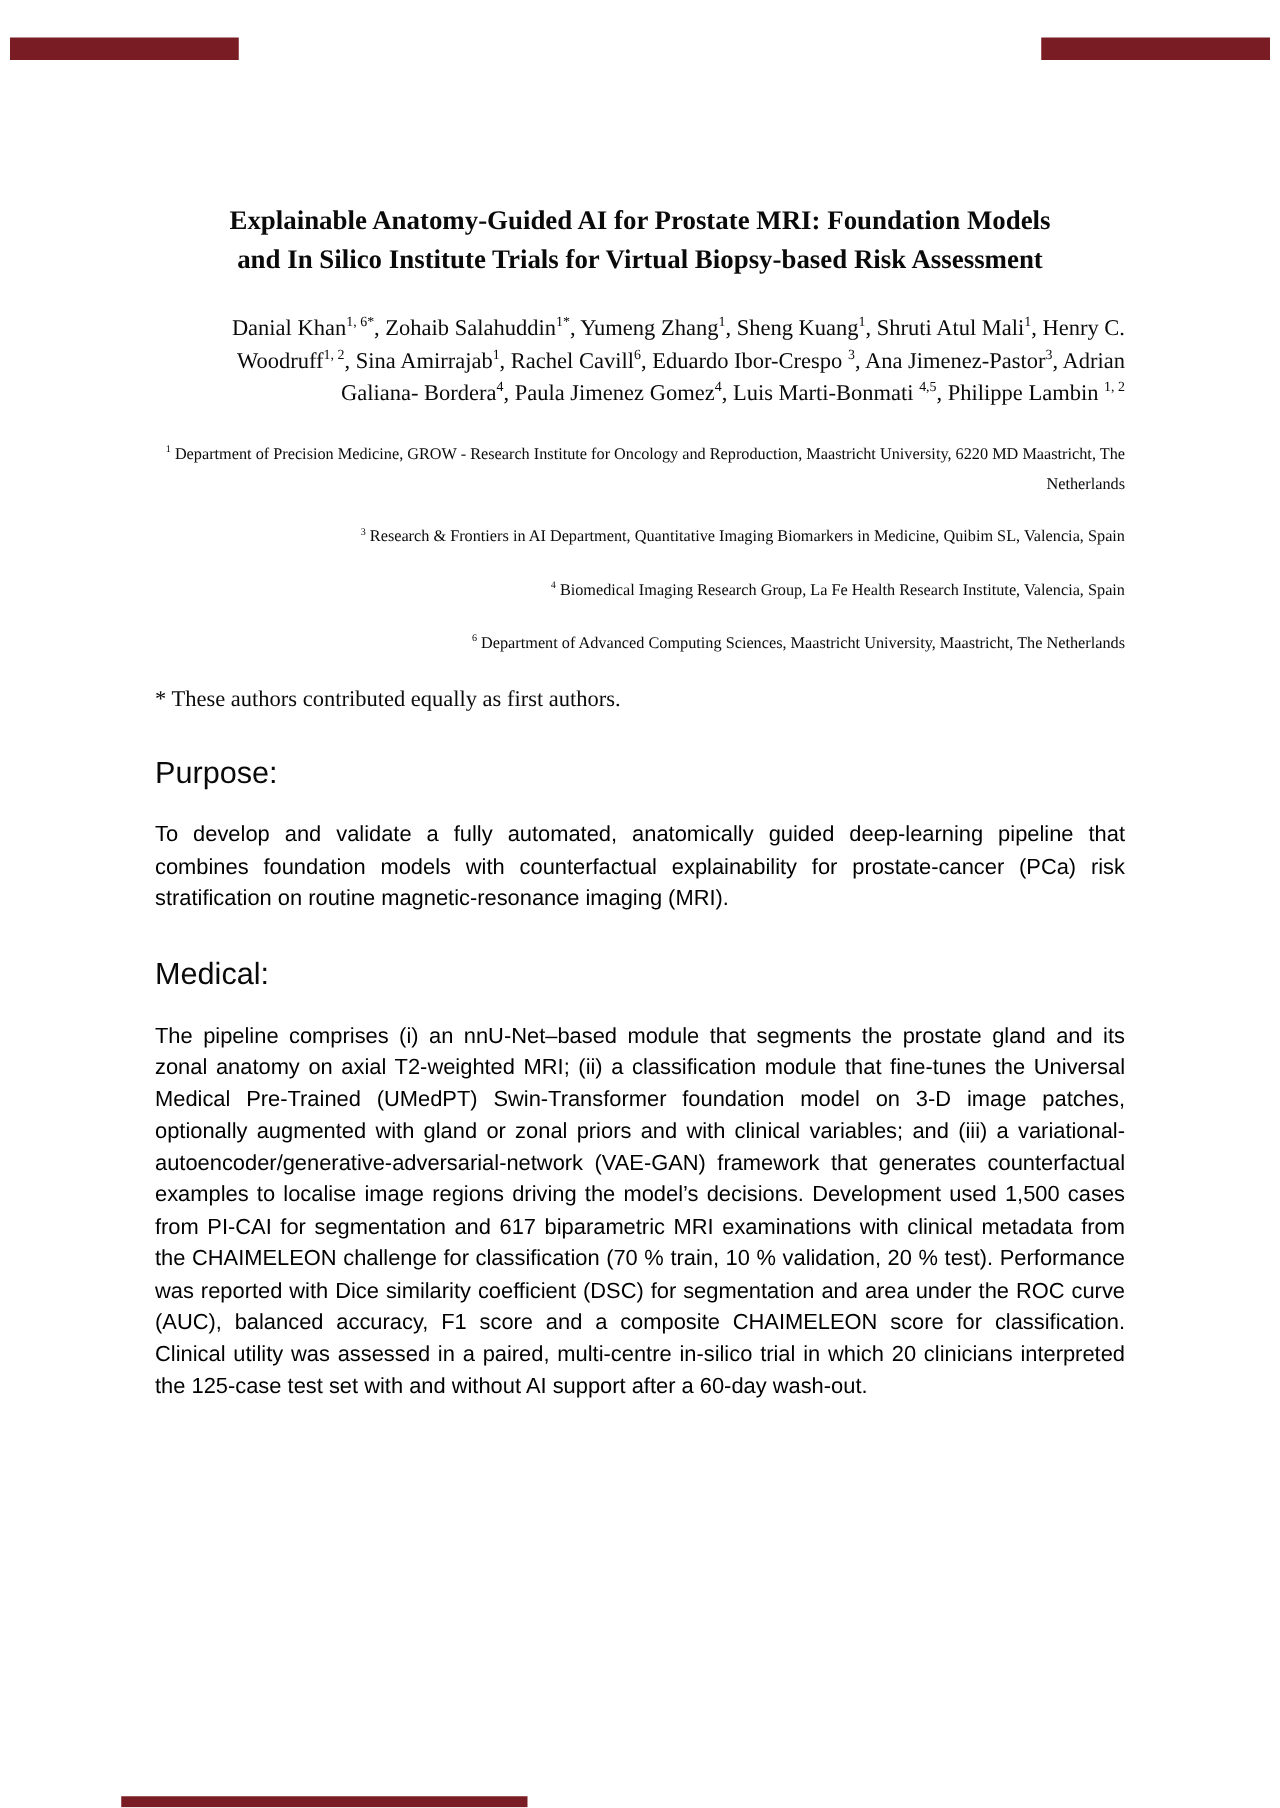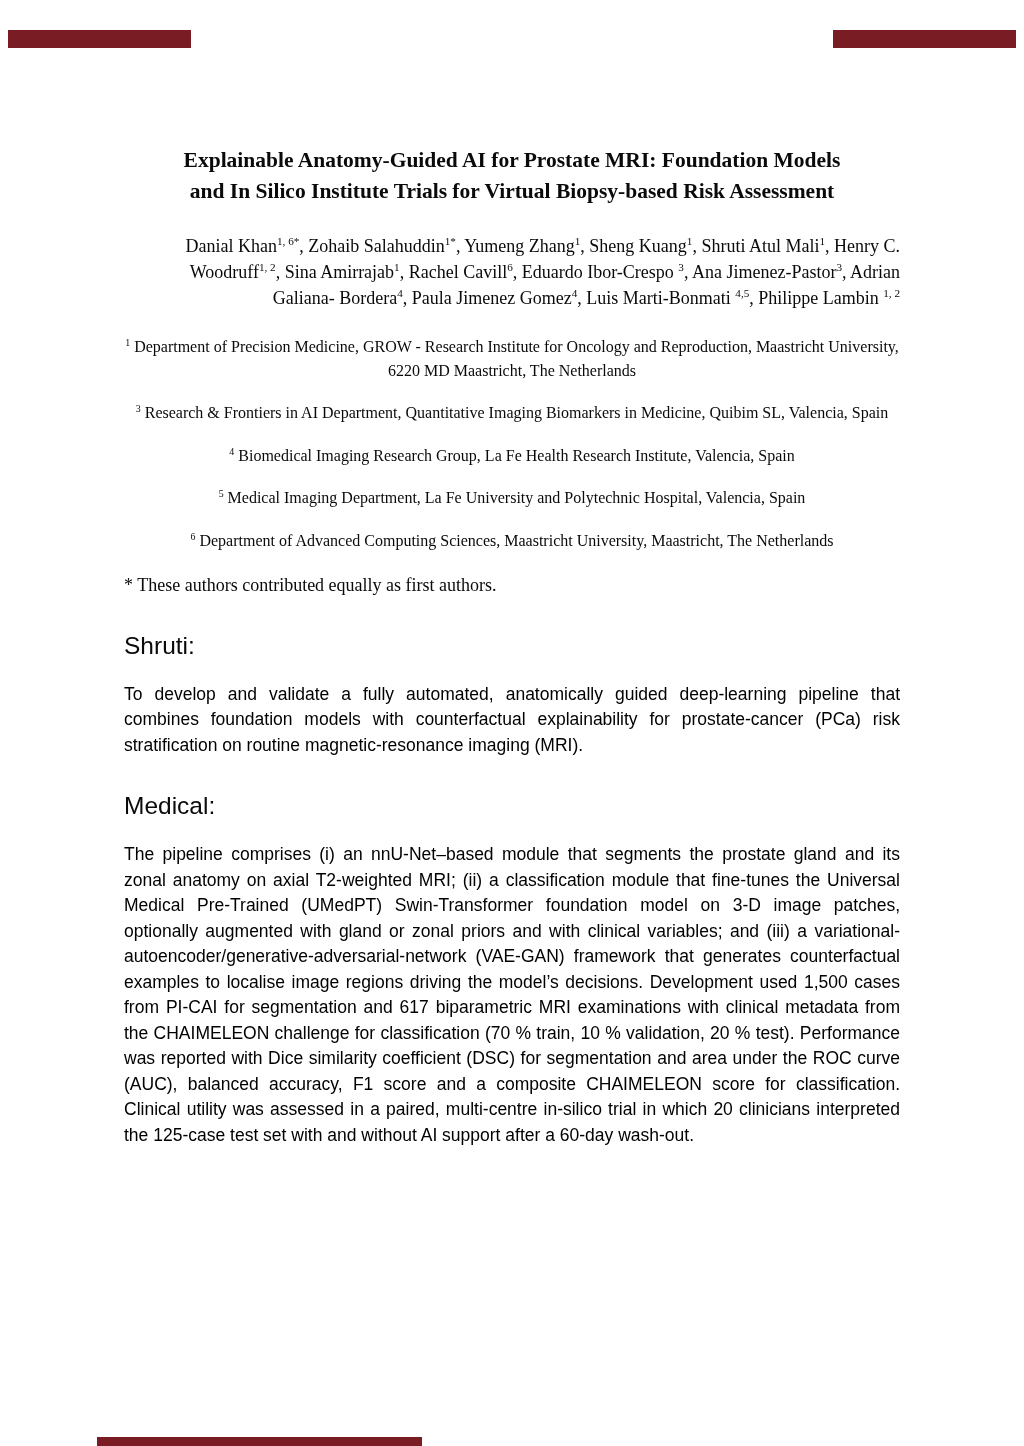--- a/index.html
+++ b/index.html
@@ -12,21 +12,21 @@
     width: 1024px;
     height: 1446px;
     background: #ffffff;
     overflow: hidden;
     color: #0a0a0a;
   }
   .content {
     position: absolute;
     left: 124px;
     width: 776px;
-    top: 0;
+    top: 16px;
   }
 
   .title {
     margin-top: 145px;
     font-family: "Liberation Serif", "DejaVu Serif", serif;
     font-weight: bold;
     font-size: 21.5px;
     line-height: 31px;
     text-align: center;
     color: #0a0a0a;
@@ -40,23 +40,23 @@
     color: #0a0a0a;
   }
   .authors sup, .affiliations sup {
     font-size: 0.62em;
     line-height: 0;
     vertical-align: super;
   }
   .affiliations {
     margin-top: 24px;
     font-family: "Liberation Serif", "DejaVu Serif", serif;
-    font-size: 16px;
+    font-size: 13px;
     line-height: 23.5px;
-    text-align: center;
+    text-align: right;
   }
   .affiliations p {
     margin: 0 0 19px 0;
   }
   .equal-note {
     margin: 22px 0 0 0;
     font-family: "Liberation Serif", "DejaVu Serif", serif;
     font-size: 18px;
     line-height: 23.5px;
   }
@@ -109,27 +109,26 @@
       <div>Explainable Anatomy-Guided AI for Prostate MRI: Foundation Models</div>
       <div>and In Silico Institute Trials for Virtual Biopsy-based Risk Assessment</div>
     </h1>
 
     <div class="authors" id="authors"><span>Danial Khan<sup>1, 6*</sup></span>, <span>Zohaib Salahuddin<sup>1*</sup></span>, <span>Yumeng Zhang<sup>1</sup></span>, <span>Sheng Kuang<sup>1</sup></span>, <span>Shruti Atul Mali<sup>1</sup></span>, <span>Henry C. Woodruff<sup>1, 2</sup></span>, <span>Sina Amirrajab<sup>1</sup></span>, <span>Rachel Cavill<sup>6</sup></span>, <span>Eduardo Ibor-Crespo <sup>3</sup></span>, <span>Ana Jimenez-Pastor<sup>3</sup></span>, <span>Adrian Galiana- Bordera<sup>4</sup></span>, <span>Paula Jimenez Gomez<sup>4</sup></span>, <span>Luis Marti-Bonmati <sup>4,5</sup></span>, <span>Philippe Lambin <sup>1, 2</sup></span></div>
 
     <div class="affiliations" id="affiliations">
         <p><sup>1</sup> Department of Precision Medicine, GROW - Research Institute for Oncology and Reproduction, Maastricht University, 6220 MD Maastricht, The Netherlands</p>
         <p><sup>3</sup> Research &amp; Frontiers in AI Department, Quantitative Imaging Biomarkers in Medicine, Quibim SL, Valencia, Spain</p>
         <p><sup>4</sup> Biomedical Imaging Research Group, La Fe Health Research Institute, Valencia, Spain</p>
-        <p><sup>5</sup> Medical Imaging Department, La Fe University and Polytechnic Hospital, Valencia, Spain</p>
         <p><sup>6</sup> Department of Advanced Computing Sciences, Maastricht University, Maastricht, The Netherlands</p>
       </div>
 
     <p class="equal-note">* These authors contributed equally as first authors.</p>
 
 
-    <h3 class="section-heading">Shruti:</h3>
+    <h3 class="section-heading">Purpose:</h3>
     <p class="body-para">To develop and validate a fully automated, anatomically guided deep-learning pipeline that combines foundation models with counterfactual explainability for prostate-cancer (PCa) risk stratification on routine magnetic-resonance imaging (MRI).</p>
 
     <h3 class="section-heading">Medical:</h3>
     <p class="body-para">The pipeline comprises (i) an nnU-Net–based module that segments the prostate gland and its zonal anatomy on axial T2-weighted MRI; (ii) a classification module that fine-tunes the Universal Medical Pre-Trained (UMedPT) Swin-Transformer foundation model on 3-D image patches, optionally augmented with gland or zonal priors and with clinical variables; and (iii) a variational-autoencoder/generative-adversarial-network (VAE-GAN) framework that generates counterfactual examples to localise image regions driving the model’s decisions. Development used 1,500 cases from PI-CAI for segmentation and 617 biparametric MRI examinations with clinical metadata from the CHAIMELEON challenge for classification (70 % train, 10 % validation, 20 % test). Performance was reported with Dice similarity coefficient (DSC) for segmentation and area under the ROC curve (AUC), balanced accuracy, F1 score and a composite CHAIMELEON score for classification. Clinical utility was assessed in a paired, multi-centre in-silico trial in which 20 clinicians interpreted the 125-case test set with and without AI support after a 60-day wash-out.</p>
 
   </div>
 </div>
 
 </body></html>

